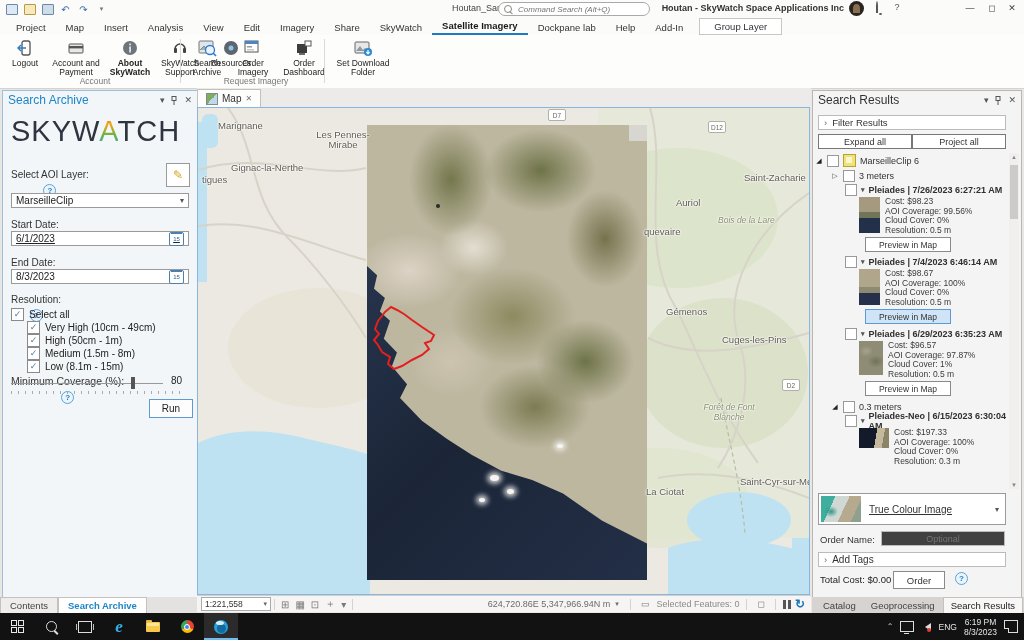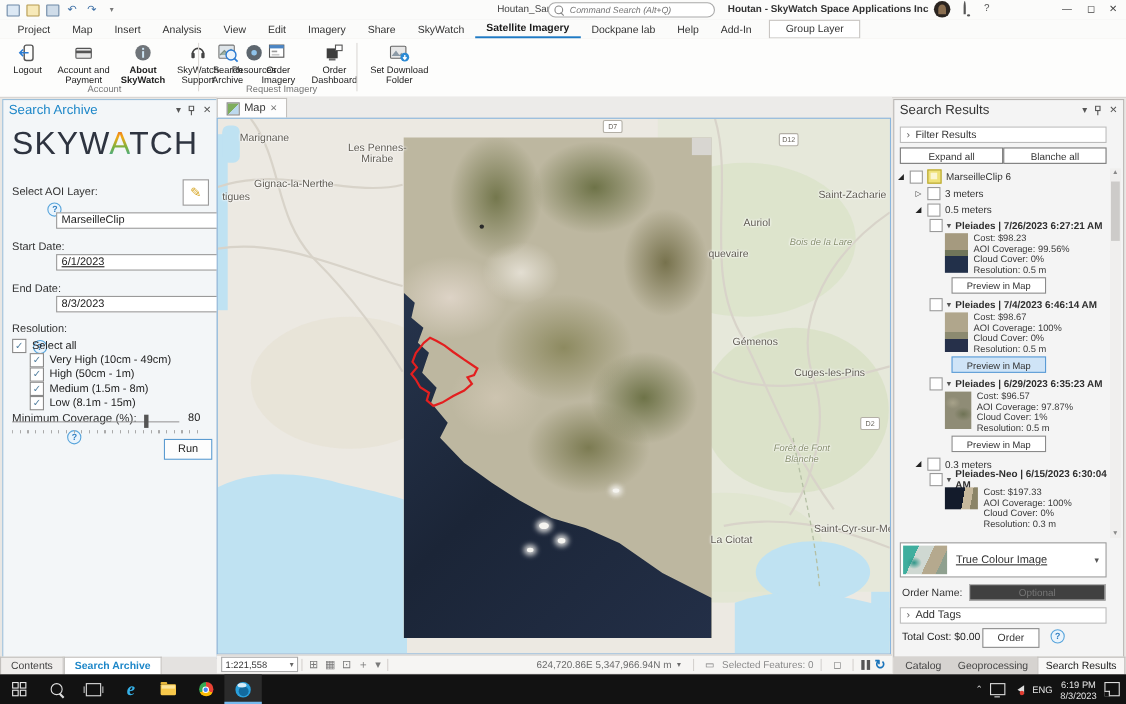--- a/index.html
+++ b/index.html
@@ -50,21 +50,21 @@
   
   #left-pane{left:2px;top:90px;width:194px;height:507px;}
   #left-pane .pane-title{color:#1c86c8;}
   #skylogo{position:absolute;left:8px;top:24px;font-size:29px;letter-spacing:1px;color:#2e3440;}
   #skylogo .grad{background:linear-gradient(180deg,#e4572e 0%,#f3a712 30%,#76b041 60%,#2aa8c4 100%);
                  -webkit-background-clip:text;background-clip:text;color:transparent;}
   .flabel{position:absolute;left:8px;font-size:10px;color:#333;display:flex;gap:4px;align-items:center;flex-direction:column;}
   .help{width:11px;height:11px;border-radius:50%;border:1px solid #57a4db;background:#eaf4fc;color:#2e7cc0;
         font-size:8px;font-weight:bold;display:inline-flex;align-items:center;justify-content:center;}
   .field{position:absolute;left:8px;width:178px;height:15px;background:#fff;border:1px solid #9a9a9a;
-         display:flex;align-items:center;padding:0 4px;font-size:10px;color:#222;box-sizing:border-box;margin-left:40px;}
+         display:flex;align-items:center;padding:0 4px;font-size:10px;color:#222;box-sizing:border-box;}
   .field .caret{margin-left:auto;color:#555;font-size:8px;}
   .cal{margin-left:auto;width:13px;height:12px;border:1px solid #4a7fae;border-radius:2px;background:#fff;
        font-size:6px;color:#2e5f8f;display:flex;align-items:center;justify-content:center;position:relative;}
   .cal::before{content:"";position:absolute;top:-1px;left:1px;right:1px;height:2px;background:#4a7fae;}
   #edit-aoi{position:absolute;left:163px;top:72px;width:22px;height:22px;border:1px solid #9a9a9a;background:#fff;
             display:flex;align-items:center;justify-content:center;color:#d4a017;font-size:12px;}
   .chk-row{position:absolute;display:flex;align-items:center;gap:5px;font-size:10px;color:#222;}
   .chk{width:11px;height:11px;border:1px solid #8a8a8a;background:#fff;display:flex;align-items:center;justify-content:center;
        font-size:9px;color:#4f7d9e;line-height:9px;}
   #slider-track{position:absolute;left:8px;top:292px;width:152px;height:1px;background:#9a9a9a;}
@@ -569,39 +569,34 @@
     </div>
 
     <div class="boxrow" style="top:24px;">
       <span style="color:#666;">›</span>
       <span>Filter Results</span>
     </div>
     <div class="halfbtn" style="left:5px;">
         <span>Expand all</span>
       </div>
     <div class="halfbtn" style="left:99px;">
-        <span>Blanche all</span>
+        <span>Project all</span>
       </div>
 
     <div id="tree">
       <div class="trow">
         <span class="texp open">◢</span>
         <span class="chk-s"></span>
         <span class="layer-ico"></span>
         <span>MarseilleClip 6</span>
       </div>
       <div class="trow" style="margin-left:16px;">
         <span class="texp">▷</span>
         <span class="chk-s"></span>
         <span>3 meters</span>
-      </div>
-      <div class="trow" style="margin-left:16px;">
-        <span class="texp open">◢</span>
-        <span class="chk-s"></span>
-        <span>0.5 meters</span>
       </div>
 
       <div class="card">
         <div class="card-head">
           <span class="chk-s"></span>
           <span style="font-size:7px;color:#555;">▾</span>
           <span>Pleiades | 7/26/2023 6:27:21 AM</span>
         </div>
         <div class="card-body">
           <span class="thumb t1"></span>

